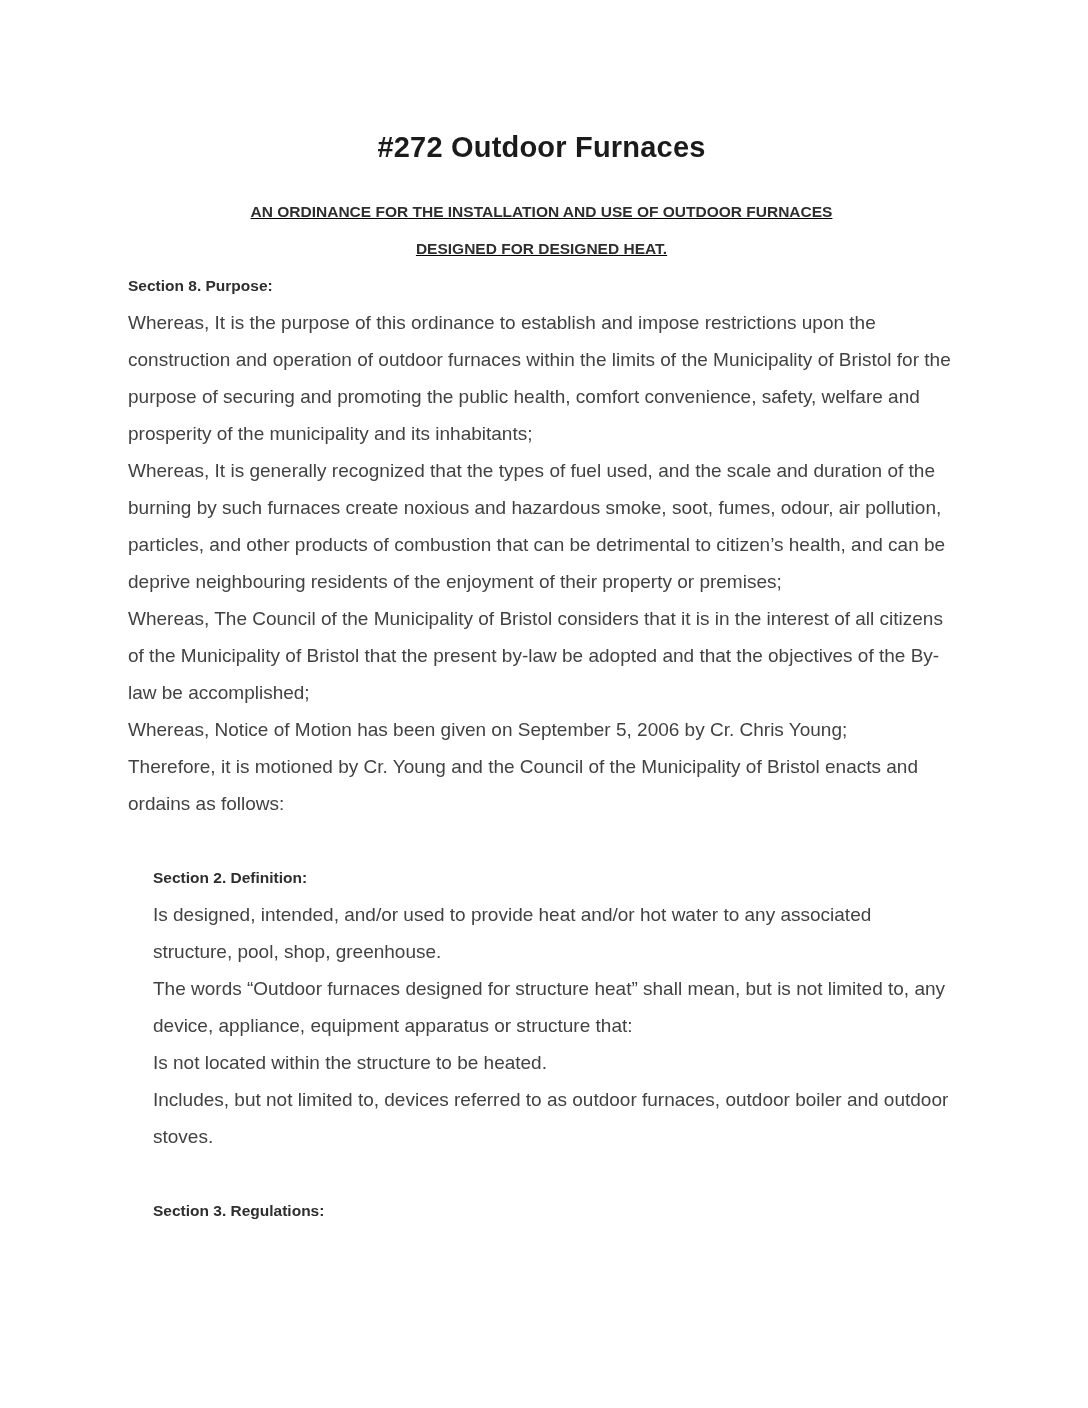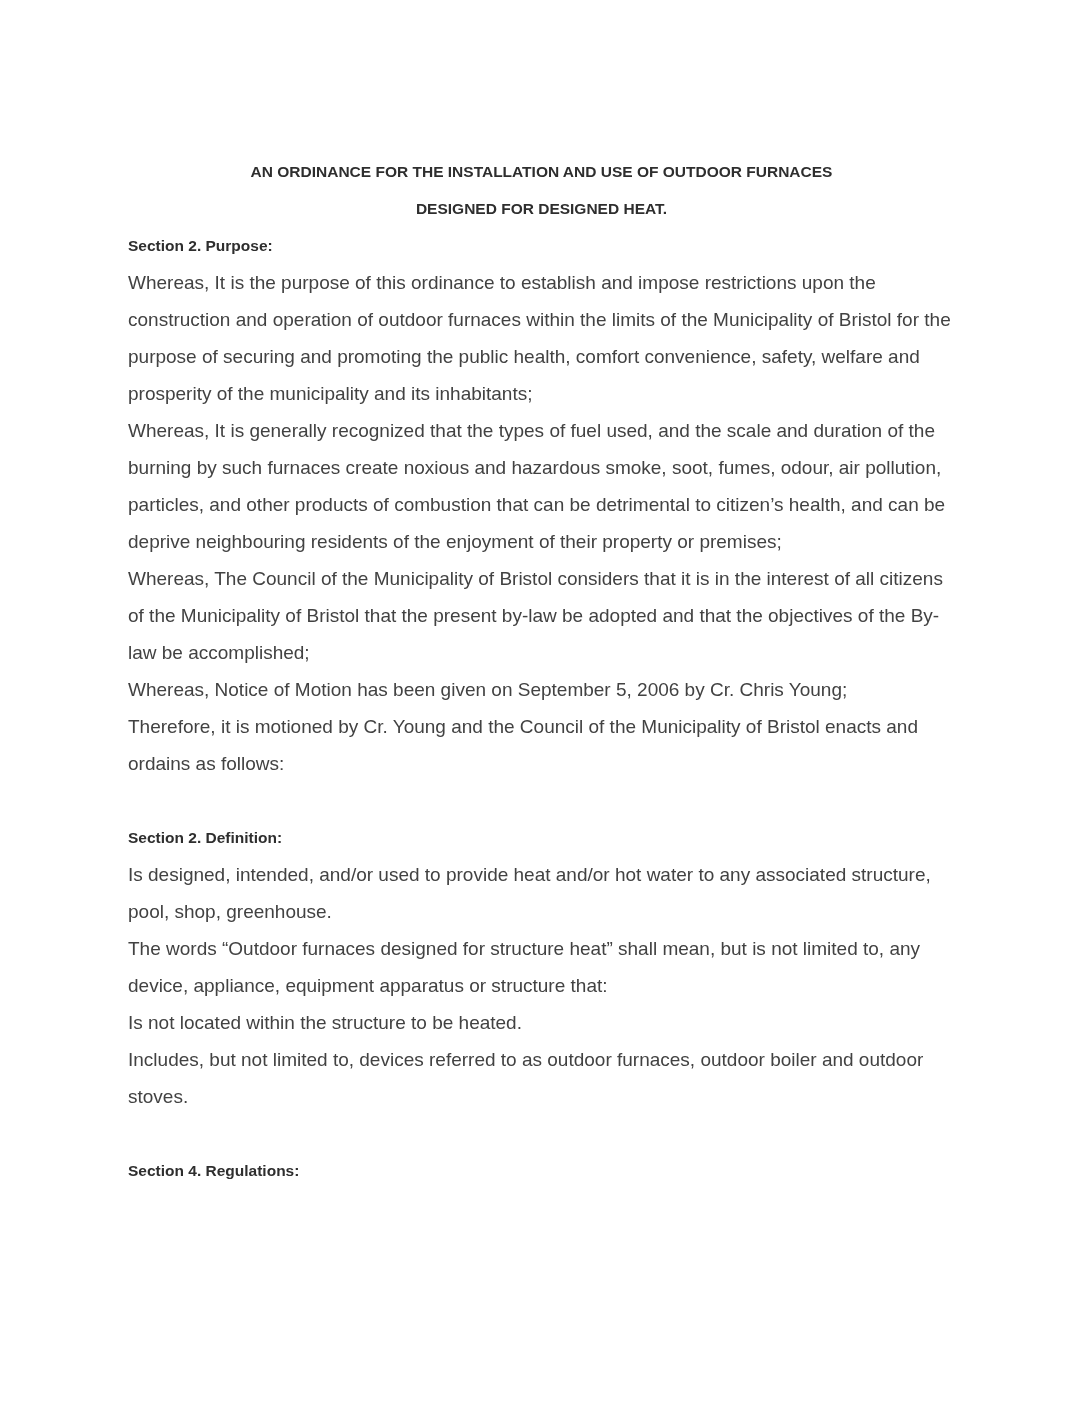--- a/index.html
+++ b/index.html
@@ -24,31 +24,32 @@
     margin: 0;
     font-size: 29px;
     font-weight: bold;
     line-height: 40px;
     text-align: center;
     color: #1b1b1b;
     letter-spacing: 0.2px;
   }
   .doc-subtitle {
     margin: 26px 0 0 0;
+    text-decoration: underline;
   }
   .doc-subtitle p {
     margin: 0;
     font-size: 15.5px;
     font-weight: bold;
     line-height: 37px;
     text-align: center;
     color: #2e2e2e;
   }
   .doc-section { margin: 0; }
-  .doc-section + .doc-section { margin-top: 37px; }
+  .doc-section + .doc-section { margin-top: 37px; margin-left: 25px; }
   .section-heading {
     margin: 0;
     font-size: 15.5px;
     font-weight: bold;
     line-height: 37px;
     text-align: left;
     color: #2e2e2e;
   }
   .doc-section p.body-para {
     margin: 0;
@@ -58,41 +59,42 @@
     text-align: left;
     color: #424242;
   }
 </style>
 </head>
 <body>
 
 <div class="page">
   <div class="doc">
 
+    <h1 class="doc-title">#272 Outdoor Furnaces</h1>
 
     <div class="doc-subtitle">
       <p>AN ORDINANCE FOR THE INSTALLATION AND USE OF OUTDOOR FURNACES</p>
       <p>DESIGNED FOR DESIGNED HEAT.</p>
     </div>
 
     <div class="doc-section">
-      <h2 class="section-heading">Section 2. Purpose:</h2>
+      <h2 class="section-heading">Section 8. Purpose:</h2>
       <p class="body-para">Whereas, It is the purpose of this ordinance to establish and impose restrictions upon the construction and operation of outdoor furnaces within the limits of the Municipality of Bristol for the purpose of securing and promoting the public health, comfort convenience, safety, welfare and prosperity of the municipality and its inhabitants;</p>
       <p class="body-para">Whereas, It is generally recognized that the types of fuel used, and the scale and duration of the burning by such furnaces create noxious and hazardous smoke, soot, fumes, odour, air pollution, particles, and other products of combustion that can be detrimental to citizen’s health, and can be deprive neighbouring residents of the enjoyment of their property or premises;</p>
       <p class="body-para">Whereas, The Council of the Municipality of Bristol considers that it is in the interest of all citizens of the Municipality of Bristol that the present by-law be adopted and that the objectives of the By-law be accomplished;</p>
       <p class="body-para">Whereas, Notice of Motion has been given on September 5, 2006 by Cr. Chris Young;</p>
       <p class="body-para">Therefore, it is motioned by Cr. Young and the Council of the Municipality of Bristol enacts and ordains as follows:</p>
     </div>
 
     <div class="doc-section">
       <h2 class="section-heading">Section 2. Definition:</h2>
       <p class="body-para">Is designed, intended, and/or used to provide heat and/or hot water to any associated structure, pool, shop, greenhouse.</p>
       <p class="body-para">The words “Outdoor furnaces designed for structure heat” shall mean, but is not limited to, any device, appliance, equipment apparatus or structure that:</p>
       <p class="body-para">Is not located within the structure to be heated.</p>
       <p class="body-para">Includes, but not limited to, devices referred to as outdoor furnaces, outdoor boiler and outdoor stoves.</p>
     </div>
 
     <div class="doc-section">
-      <h2 class="section-heading">Section 4. Regulations:</h2>
+      <h2 class="section-heading">Section 3. Regulations:</h2>
     </div>
 
   </div>
 </div>
 
 </body></html>

